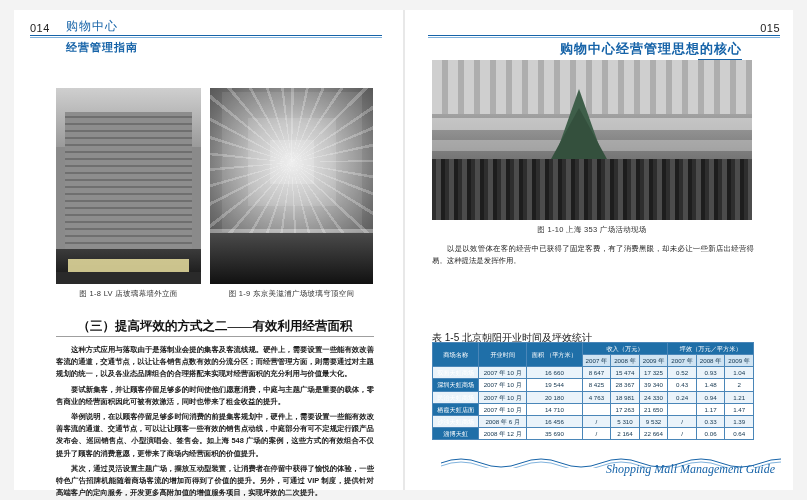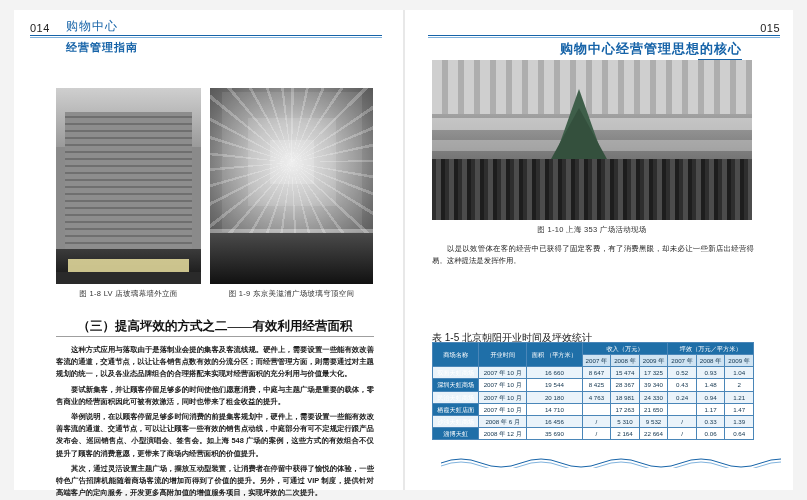--- a/index.html
+++ b/index.html
@@ -254,14 +254,15 @@
         <td>0.64</td>
       </tr>
     </tbody>
   </table>
 
   <div class="ftr-right">
     <svg class="wavesvg" width="340" height="14" viewBox="0 0 340 14">
       <path d="M0 9 Q 20 1 40 9 T 80 9 T 120 9 T 160 9 T 200 9 T 240 9 T 280 9 T 320 9 T 360 9" fill="none" stroke="#1663a8" stroke-width="1"></path>
       <path d="M0 12 Q 20 4 40 12 T 80 12 T 120 12 T 160 12 T 200 12 T 240 12 T 280 12 T 320 12 T 360 12" fill="none" stroke="#7fb2dd" stroke-width="1"></path>
     </svg>
+    <div class="txt">Shopping Mall Management Guide</div>
   </div>
 </div>
 
 </body></html>

